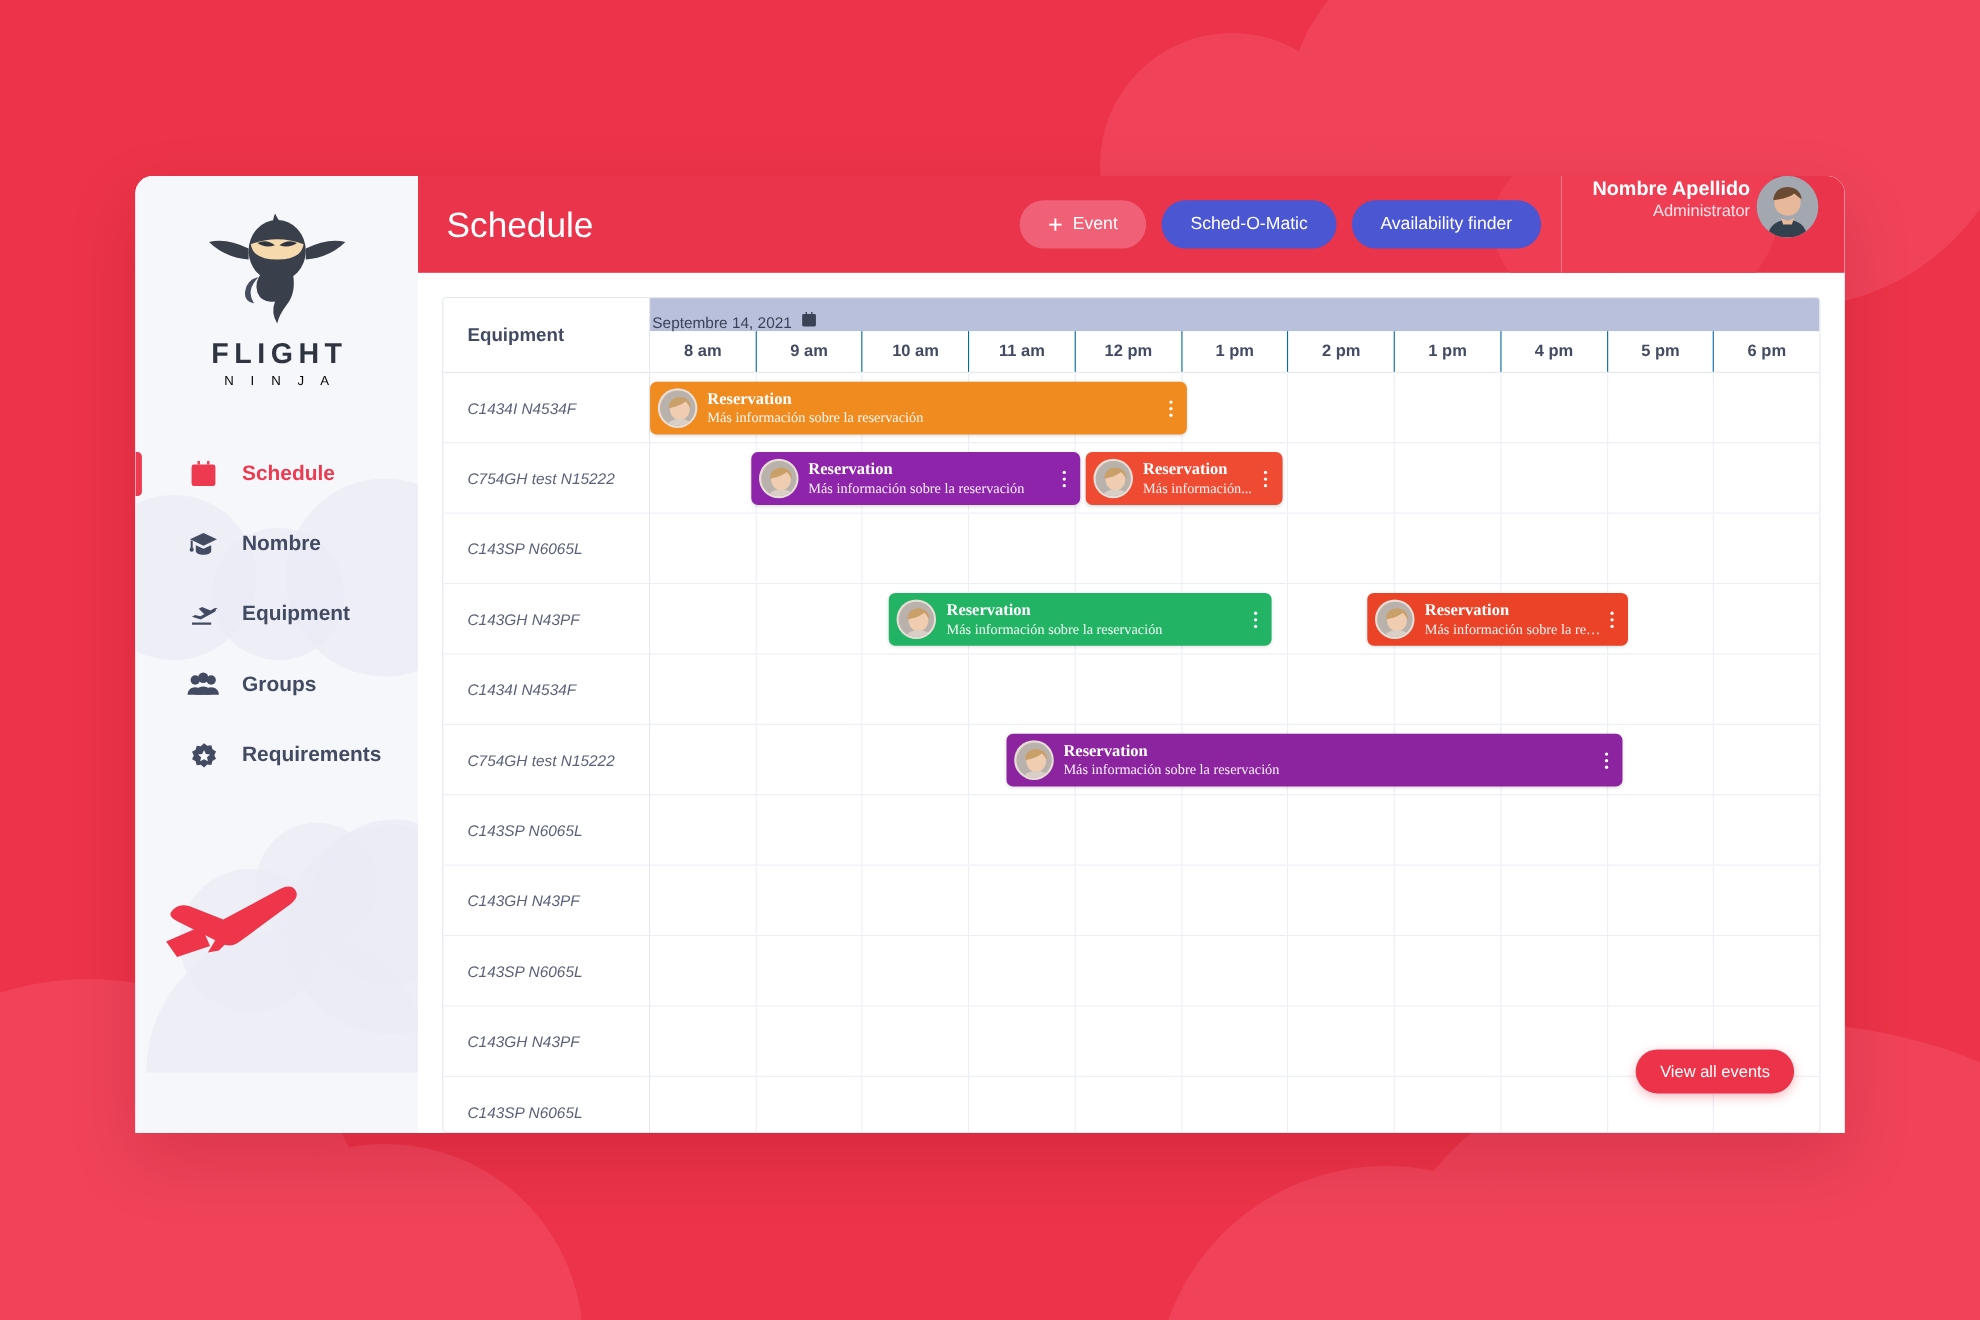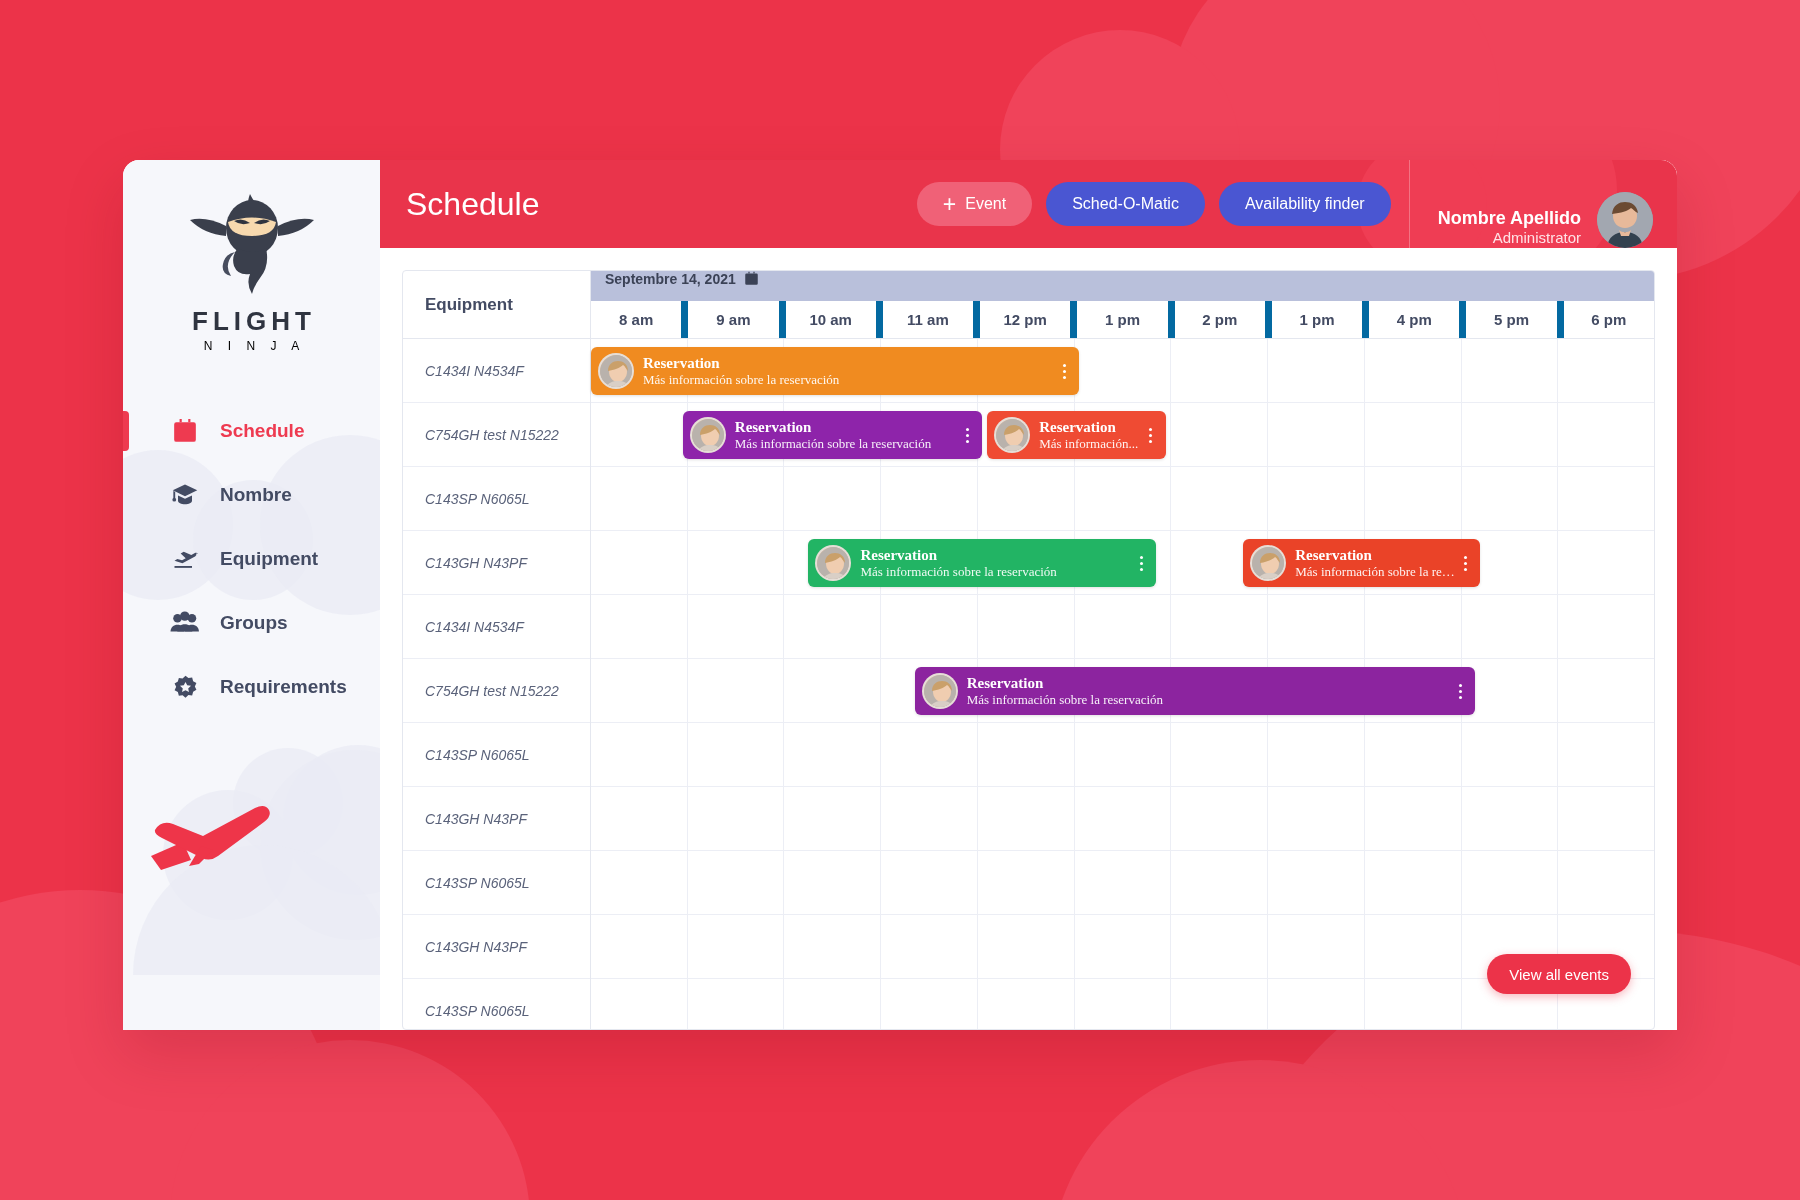--- a/index.html
+++ b/index.html
@@ -202,22 +202,22 @@
     white-space: nowrap;
   }
   .btn-event { background: #f06177; }
   .btn-blue  { background: #4a56d2; }
   .plus-sign { font-size: 23px; line-height: 1; font-weight: 300; }
 
   .user-box {
     position: relative;
     z-index: 2;
     display: flex;
-    align-items: flex-end;
-    gap: 16px;
+    align-items: flex-start;
+    gap: 6px;
     padding: 0 24px 0 28px;
     height: 88px;
     border-left: 1px solid rgba(255,255,255,.28);
     cursor: pointer;
   }
   .user-text { text-align: right; line-height: 1.25; }
   .user-name { font-size: 18px; font-weight: bold; color: #fff; }
   .user-role { font-size: 15px; color: #ffe2e6; }
   .avatar-lg {
     width: 56px; height: 56px; border-radius: 50%;
@@ -255,42 +255,42 @@
     font-size: 17px;
     font-weight: bold;
     color: #434b63;
     height: 68px;
   }
   .time-head { flex: 1; min-width: 0; }
   .date-row {
     height: 30px;
     background: #b9c0db;
     display: flex;
-    align-items: flex-start;
-    padding-left: 14px;
+    align-items: flex-end;
+    padding-left: 2px;
     gap: 8px;
     font-size: 14px;
-    font-weight: bold;
+    font-weight: normal;
     color: #3b4256;
   }
   .hours-row {
     height: 38px;
     display: flex;
     border-bottom: 1px solid #e4e7ef;
   }
   .hour-cell {
     flex: 1;
     min-width: 0;
     display: flex;
     align-items: center;
     justify-content: center;
     font-size: 15px;
     font-weight: bold;
     color: #434b63;
-    border-right: 7px solid #0369a1;
+    border-right: 1px solid #0369a1;
   }
   .hour-cell:last-child { border-right: none; }
 
   .sched-body {
     flex: 1;
     display: flex;
     min-height: 0;
     overflow: hidden;
   }
   .equip-col {

